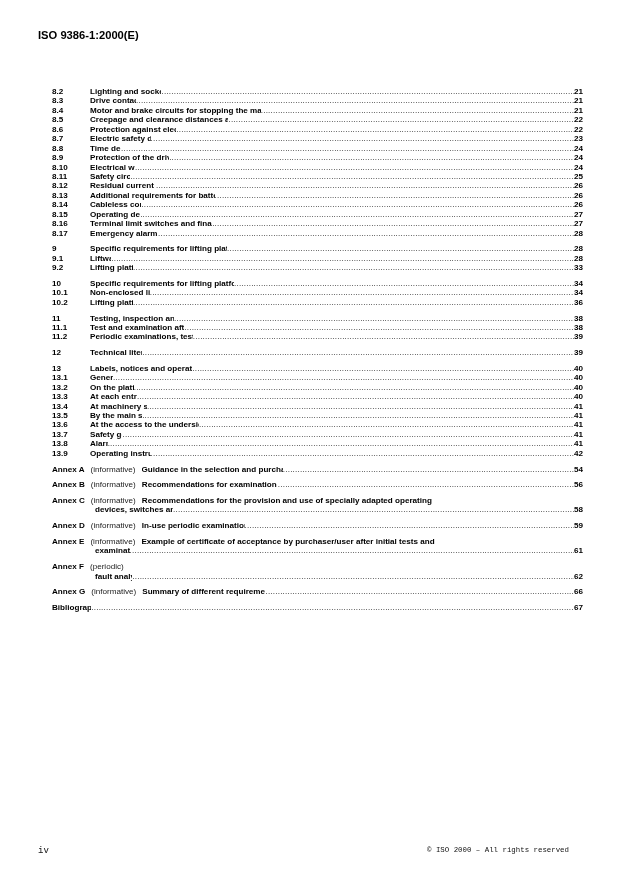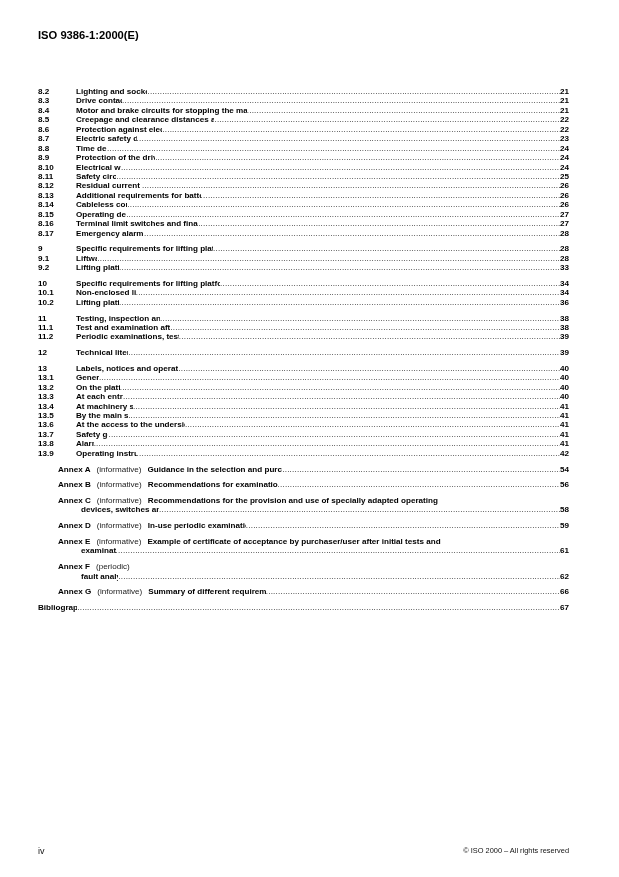--- a/index.html
+++ b/index.html
@@ -1,31 +1,31 @@
 <!DOCTYPE html>
 <html><head>
 <meta charset="utf-8">
 <style>
   html, body { margin: 0; padding: 0; background: #ffffff; }
   body { width: 619px; height: 877px; position: relative; overflow: hidden;
          font-family: "Liberation Sans", sans-serif; color: #000; }
   .header { position: absolute; left: 38px; top: 29px; font-size: 11.2px; font-weight: bold; }
-  .toc { position: absolute; left: 38px; top: 87px; width: 531px; font-size: 8.1px; font-weight: bold; }
+  .toc { position: absolute; left: 52px; top: 87px; width: 531px; font-size: 8.1px; font-weight: bold; }
   .row { display: flex; align-items: baseline; height: 9.45px; line-height: 9.45px; white-space: nowrap; }
   .gap { height: 6.3px; }
   .num { width: 38px; flex: 0 0 38px; }
   .title { flex: 0 1 auto; overflow: hidden; }
   .dots { flex: 1 1 auto; overflow: hidden; font-weight: normal; letter-spacing: 0.2px; }
   .dots::before { content: "........................................................................................................................................................................................................................................................"; }
   .page { flex: 0 0 auto; text-align: right; }
   .annex-head { display: flex; align-items: baseline; height: 9.45px; line-height: 9.45px; white-space: nowrap; }
-  .annex-label { font-weight: bold; margin-left: 20px; }
+  .annex-label { font-weight: bold; }
   .annex-kind { font-weight: normal; color: #222; margin-left: 6px; margin-right: 6px; }
   .annex-cont { padding-left: 43px; }
-  .footer { position: absolute; top: 846px; left: 38px; width: 531px; font-size: 7.4px; display: flex; justify-content: space-between; color: #111; }
+  .footer { position: absolute; top: 846px; left: 38px; width: 531px; font-size: 7.4px; display: flex; justify-content: space-between; color: #111; font-family: Liberation Mono, monospace; }
   .footer .pn { font-size: 9px; }
 </style>
 </head>
 <body>
 
 <div class="header">ISO 9386-1:2000(E)</div>
 
 <div class="toc" id="toc">
     <div class="row">
       <span class="num">8.2</span>

